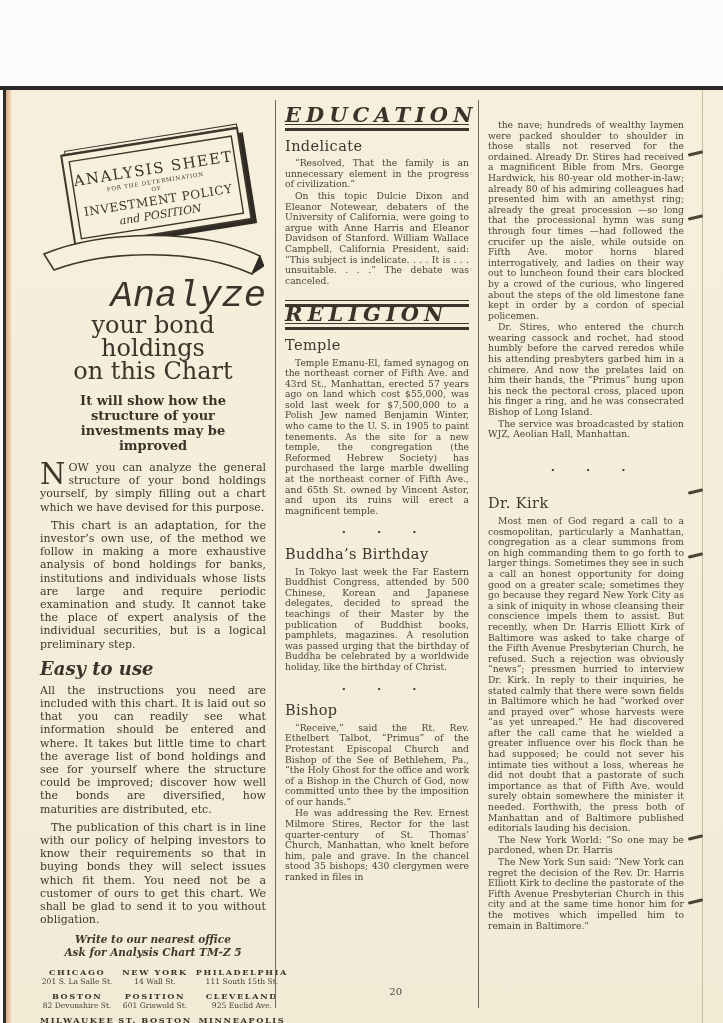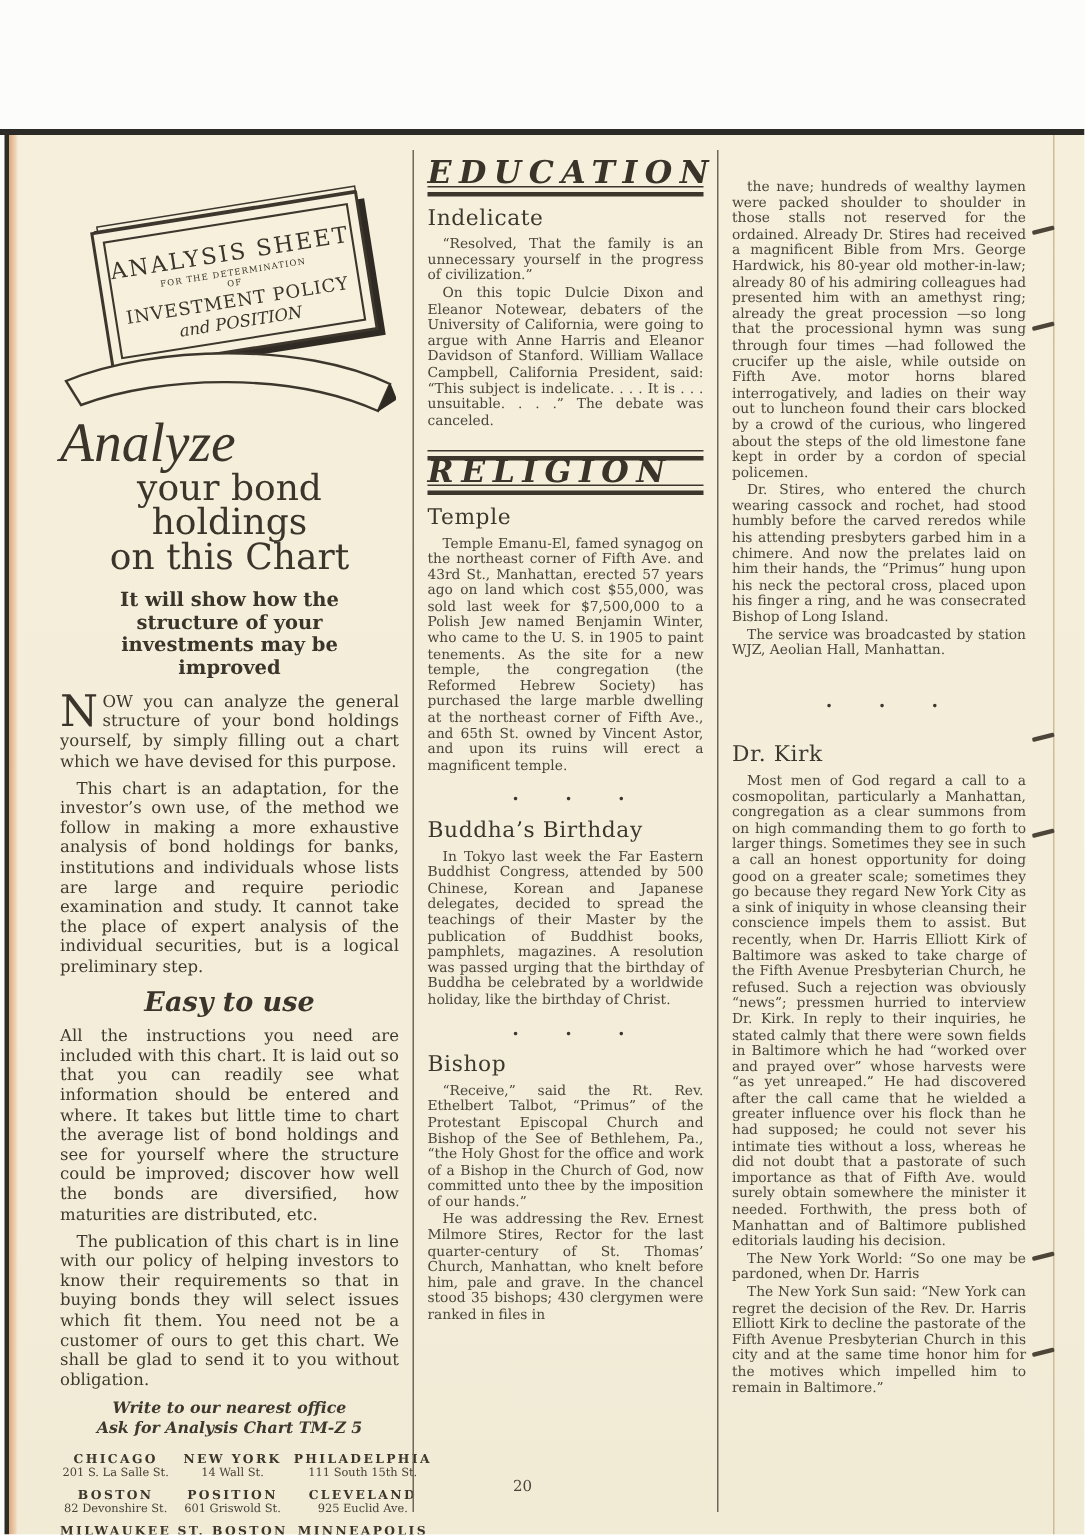--- a/index.html
+++ b/index.html
@@ -29,36 +29,36 @@
 
   
   .news{font-size:9.2px;line-height:10.6px;text-align:justify;color:#4a443c;}
   .news p{margin:0 0 1px 0;text-indent:10px;}
   .sec-head-title{font-style:italic;font-size:21px;letter-spacing:5px;color:#393329;
     font-weight:bold;margin:2px 0 3px 0;white-space:nowrap;}
   .dbl-rule{border-top:1px solid #3c362c;border-bottom:3px solid #3c362c;height:3px;margin:2px 0;}
   .art-head{font-size:14.5px;letter-spacing:0.4px;color:#3d382f;margin:10px 0 7px 0;font-weight:normal;}
   .dots-sep{text-align:center;font-size:8px;letter-spacing:14px;color:#3c362c;margin:12px 0 10px 18px;}
   .sep-block{margin:14px 0 4px 0;}
-  .page-num{position:absolute;left:330px;top:896px;width:60px;text-align:left;
+  .page-num{position:absolute;left:330px;top:896px;width:60px;text-align:right;
     font-size:10px;color:#4a443c;}
 
   
   .ad{color:#3e382e;}
   .ad-graphic{display:block;margin:0 auto 2px auto;}
-  .ad-script{font-style:italic;font-size:37px;text-align:left;line-height:36px;
-    color:#3a342a;margin-top:-6px;font-family:Liberation Serif, serif;}
+  .ad-script{font-style:italic;font-size:37px;text-align:right;line-height:36px;
+    color:#3a342a;margin-top:-6px;font-family:Liberation Mono, monospace;}
   .ad-headline{font-size:24px;text-align:center;line-height:23px;color:#3a342a;}
   .ad-subhead{font-weight:bold;font-size:13px;line-height:15px;
     text-align:center;margin:10px 6px 8px 6px;color:#3a342a;}
   .ad-body{font-size:11px;line-height:13.2px;text-align:justify;}
   .ad-body p{margin:0 0 5px 0;text-indent:11px;}
   .ad-body p.no-indent{text-indent:0;}
   .dropcap{float:left;font-size:29px;line-height:24px;padding:1px 3px 0 0;color:#3a342a;}
-  .ad-easy{font-style:italic;font-weight:bold;font-size:18px;text-align:center;margin:7px 0 5px 0;color:#3a342a;}
+  .ad-easy{font-style:italic;font-weight:bold;font-size:18px;margin:7px 0 5px 0;color:#3a342a;}
   .ad-write{font-style:italic;font-weight:bold;font-size:10.5px;line-height:13px;text-align:center;margin-top:6px;}
   .offices{display:grid;grid-template-columns:1fr 1fr 1fr;column-gap:4px;row-gap:5px;
     margin-top:8px;text-align:center;}
   .office .city{font-size:8.2px;letter-spacing:1.6px;font-weight:bold;color:#3c362c;white-space:nowrap;}
   .office .addr{font-size:7.6px;color:#464036;white-space:nowrap;}
   .firm-box{margin:12px auto 0 auto;width:196px;border:4px dotted #453f33;border-radius:16px;
     padding:8px 4px 7px 4px;text-align:center;}
 </style>
 </head>
 <body>
@@ -167,21 +167,21 @@
       </div>
 
       <div class="col-rule"></div>
 
       <div class="col col-mid news">
 
         <div>
           <div class="sec-head-title">EDUCATION</div>
           <div class="dbl-rule"></div>
           <h3 class="art-head">Indelicate</h3>
-          <p>“Resolved, That the family is an unnecessary yourself in the progress of civilization.”</p>
+          <p>“Resolved, That the family is an unnecessary element in the progress of civilization.”</p>
           <p>On this topic Dulcie Dixon and Eleanor Notewear, debaters of the University of California, were going to argue with Anne Harris and Eleanor Davidson of Stanford. William Wallace Campbell, California President, said: “This subject is indelicate. . . . It is . . . unsuitable. . . .” The debate was canceled.</p>
         </div>
 
         <div class="sep-block">
           <div class="dbl-rule"></div>
           <div class="sec-head-title">RELIGION</div>
           <div class="dbl-rule"></div>
 
           <h3 class="art-head">Temple</h3>
           <p>Temple Emanu-El, famed synagog on the northeast corner of Fifth Ave. and 43rd St., Manhattan, erected 57 years ago on land which cost $55,000, was sold last week for $7,500,000 to a Polish Jew named Benjamin Winter, who came to the U. S. in 1905 to paint tenements. As the site for a new temple, the congregation (the Reformed Hebrew Society) has purchased the large marble dwelling at the northeast corner of Fifth Ave., and 65th St. owned by Vincent Astor, and upon its ruins will erect a magnificent temple.</p>

